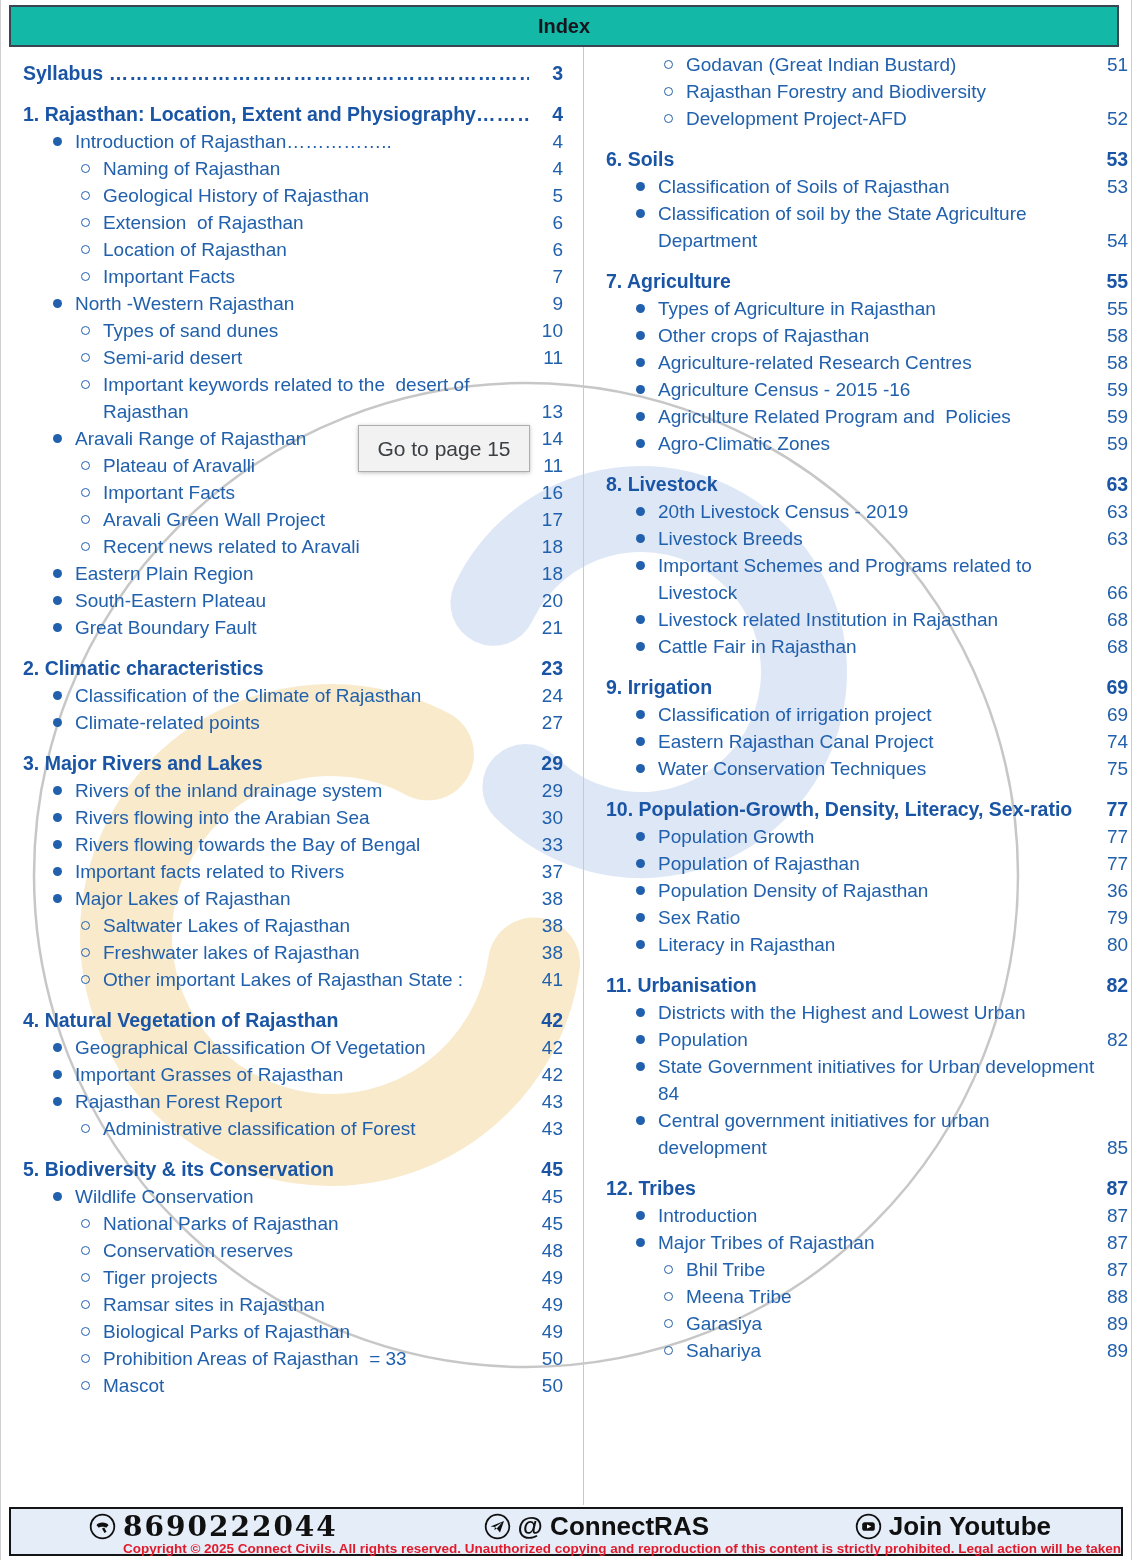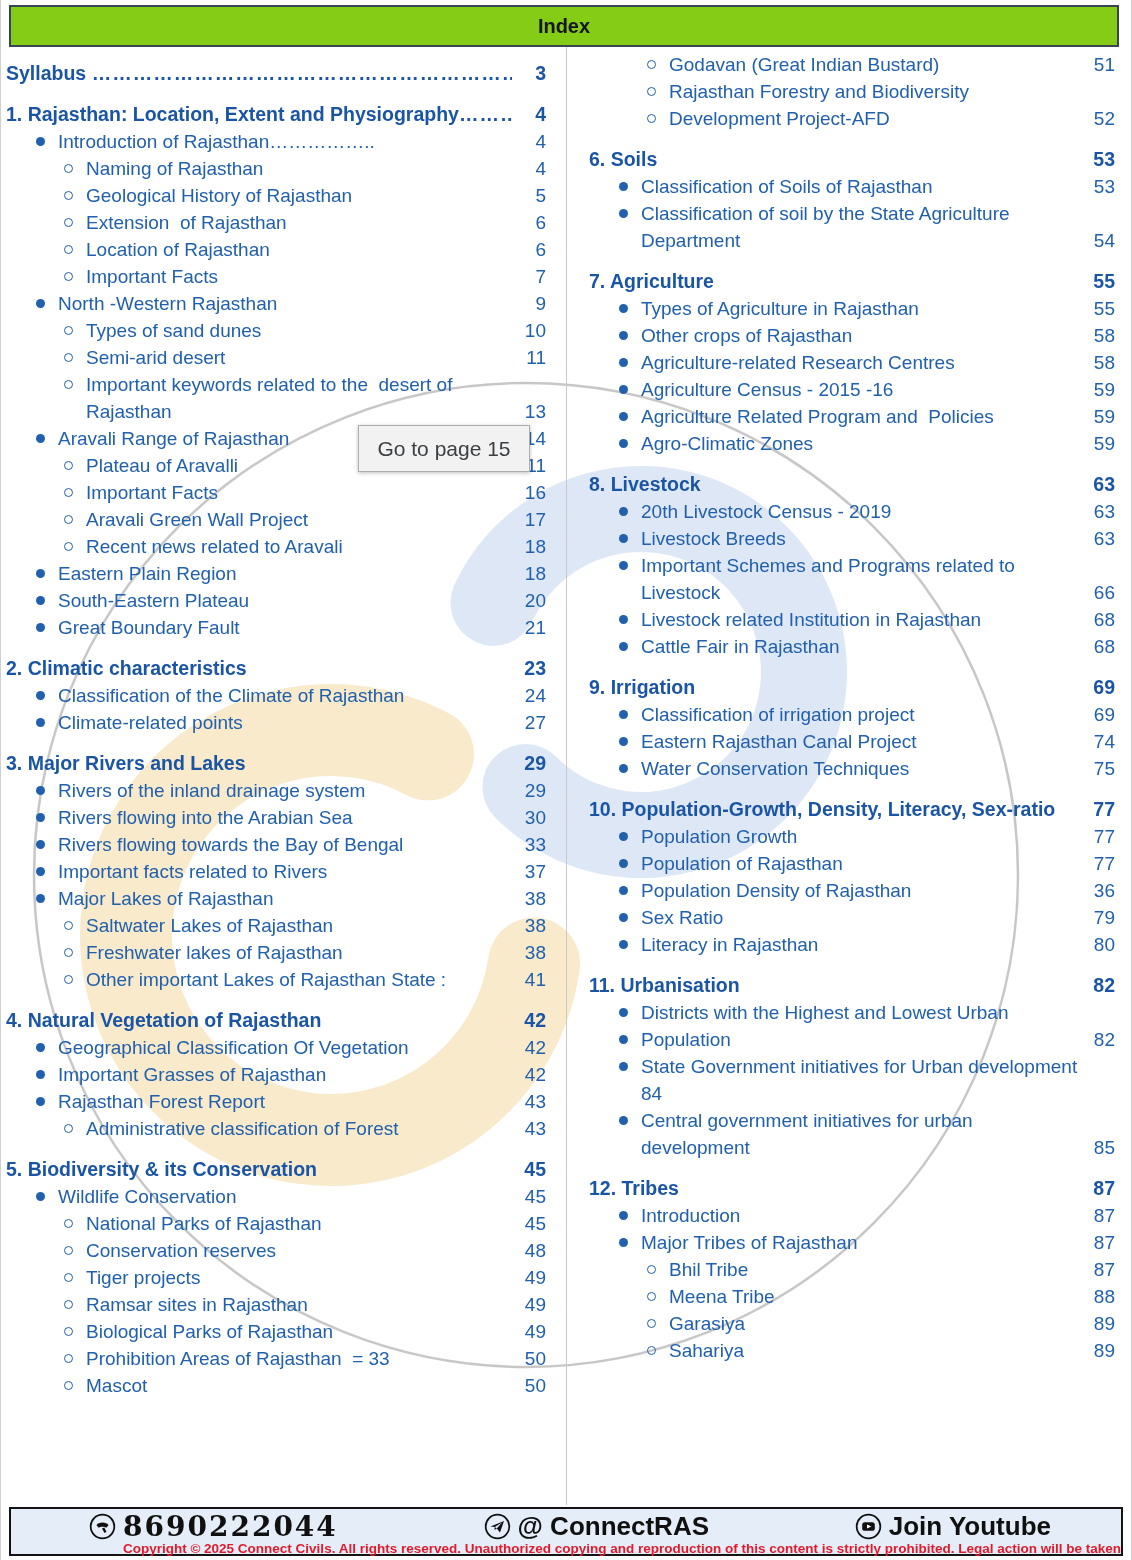--- a/index.html
+++ b/index.html
@@ -6,26 +6,26 @@
   body{
     width:1132px;height:1560px;position:relative;background:#ffffff;
     font-family:"Liberation Sans",sans-serif;overflow:hidden;
     border-left:1px solid #cfcfcf;border-right:1px solid #cfcfcf;box-sizing:border-box;
   }
   
   .watermark{position:absolute;left:0;top:0;width:1132px;height:1560px;z-index:0;}
   
   .header{
     position:absolute;left:8px;right:12px;top:5px;height:38px;z-index:2;
-    background:#84cc16;border:2px solid #3a4553;
+    background:#14b8a6;border:2px solid #3a4553;
     display:flex;align-items:center;justify-content:center;
   }
   .header-title{font-size:20px;font-weight:bold;color:#15151f;}
   
-  .columns{position:absolute;left:0;right:0;top:47px;height:1458px;display:flex;z-index:1;justify-content:space-between;}
+  .columns{position:absolute;left:17px;right:0;top:47px;height:1458px;display:flex;z-index:1;justify-content:space-between;}
   .col{width:566px;box-sizing:border-box;}
   .col-left{padding:13px 20px 0 5px;border-right:1.5px solid #c9c9c9;}
   .col-right{padding:4px 16px 0 22px;}
   .trow{display:flex;align-items:center;line-height:27px;font-size:19px;color:#2160ac;}
   .trow.heading{font-weight:bold;color:#1a55a5;margin-top:14px;font-size:19.5px;}
   .trow.first{margin-top:0;}
   .bullet{flex:none;width:9px;height:9px;border-radius:50%;box-sizing:border-box;margin-right:13px;}
   .l1 .bullet{margin-left:30px;background:#2160ac;}
   .l2 .bullet{margin-left:58px;border:1.5px solid #2160ac;background:transparent;}
   .cont .bullet{visibility:hidden;}

